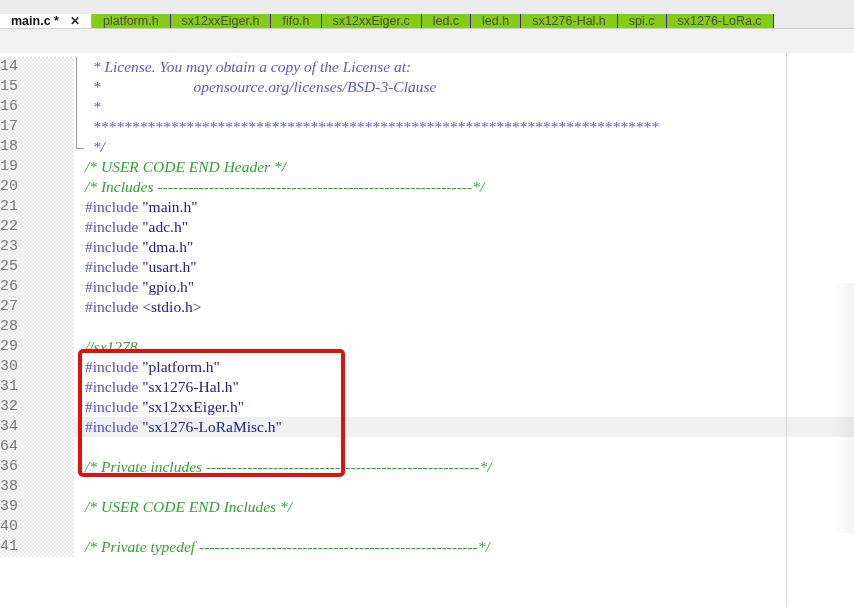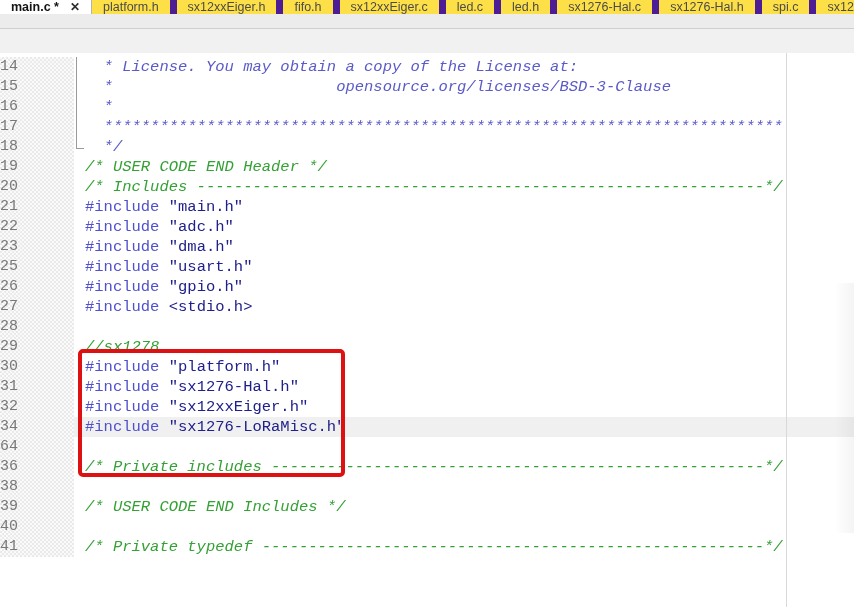--- a/index.html
+++ b/index.html
@@ -3,27 +3,27 @@
 <meta charset="utf-8">
 <style>
   html,body{margin:0;padding:0;}
   body{
     width:854px;height:607px;overflow:hidden;background:#fff;
     font-family:"Liberation Sans", sans-serif;
     position:relative;
   }
   
   .tabbar{
-    display:flex;align-items:flex-start;height:28px;background:#ececec;
+    display:flex;align-items:flex-end;height:28px;background:#ececec;
     border-bottom:1px solid #cfcfcf;overflow:hidden;
   }
   .tab{
     display:flex;align-items:center;padding:0 11px;
     font-size:12.5px;color:#4b4b4b;white-space:nowrap;
-    border-right:7px solid #4c1d95;background:#fde047;cursor:default;
+    border-right:1px solid #4c1d95;background:#84cc16;cursor:default;
   }
   .tab.active{
     background:#ffffff;color:#141414;font-weight:bold;
     border-right:1px solid #b2b2b2;
   }
   .tab .close{
     margin-left:11px;font-size:12px;font-weight:600;color:#2e2e2e;line-height:1;
   }
   
   .subbar{height:24px;background:#f1f1f1;}
@@ -48,21 +48,21 @@
   .fold.mid::after{
     content:"";position:absolute;left:17px;top:0;bottom:0;
     border-left:1px solid #9a9a9a;
   }
   .fold.end::after{
     content:"";position:absolute;left:17px;top:-1px;height:12px;width:7px;
     border-left:1px solid #9a9a9a;border-bottom:1px solid #9a9a9a;
   }
   .code{
     flex:1;white-space:pre;
-    font-family:Liberation Mono, monospace;
+    font-family:Liberation Serif, serif;
     font-size:15.5px;color:#222;padding-left:11px;
   }
   .row.hl .code{background:#f0f0f0;}
   
   .seg-doc{color:#5a5ac9;font-style:italic;}
   .seg-com{color:#34a134;font-style:italic;}
   .seg-dir{color:#5050cc;}
   .seg-str{color:#20208c;}
   .seg-plain{color:#222;}
   
@@ -99,23 +99,20 @@
     <div class="tab">
       <span>sx12xxEiger.c</span>
     </div>
     <div class="tab">
       <span>led.c</span>
     </div>
     <div class="tab">
       <span>led.h</span>
     </div>
     <div class="tab">
-      <span>sx1276-Hal.c</span>
-    </div>
-    <div class="tab">
       <span>sx1276-Hal.h</span>
     </div>
     <div class="tab">
       <span>spi.c</span>
     </div>
     <div class="tab">
       <span>sx1276-LoRa.c</span>
     </div>
   </div>
 

